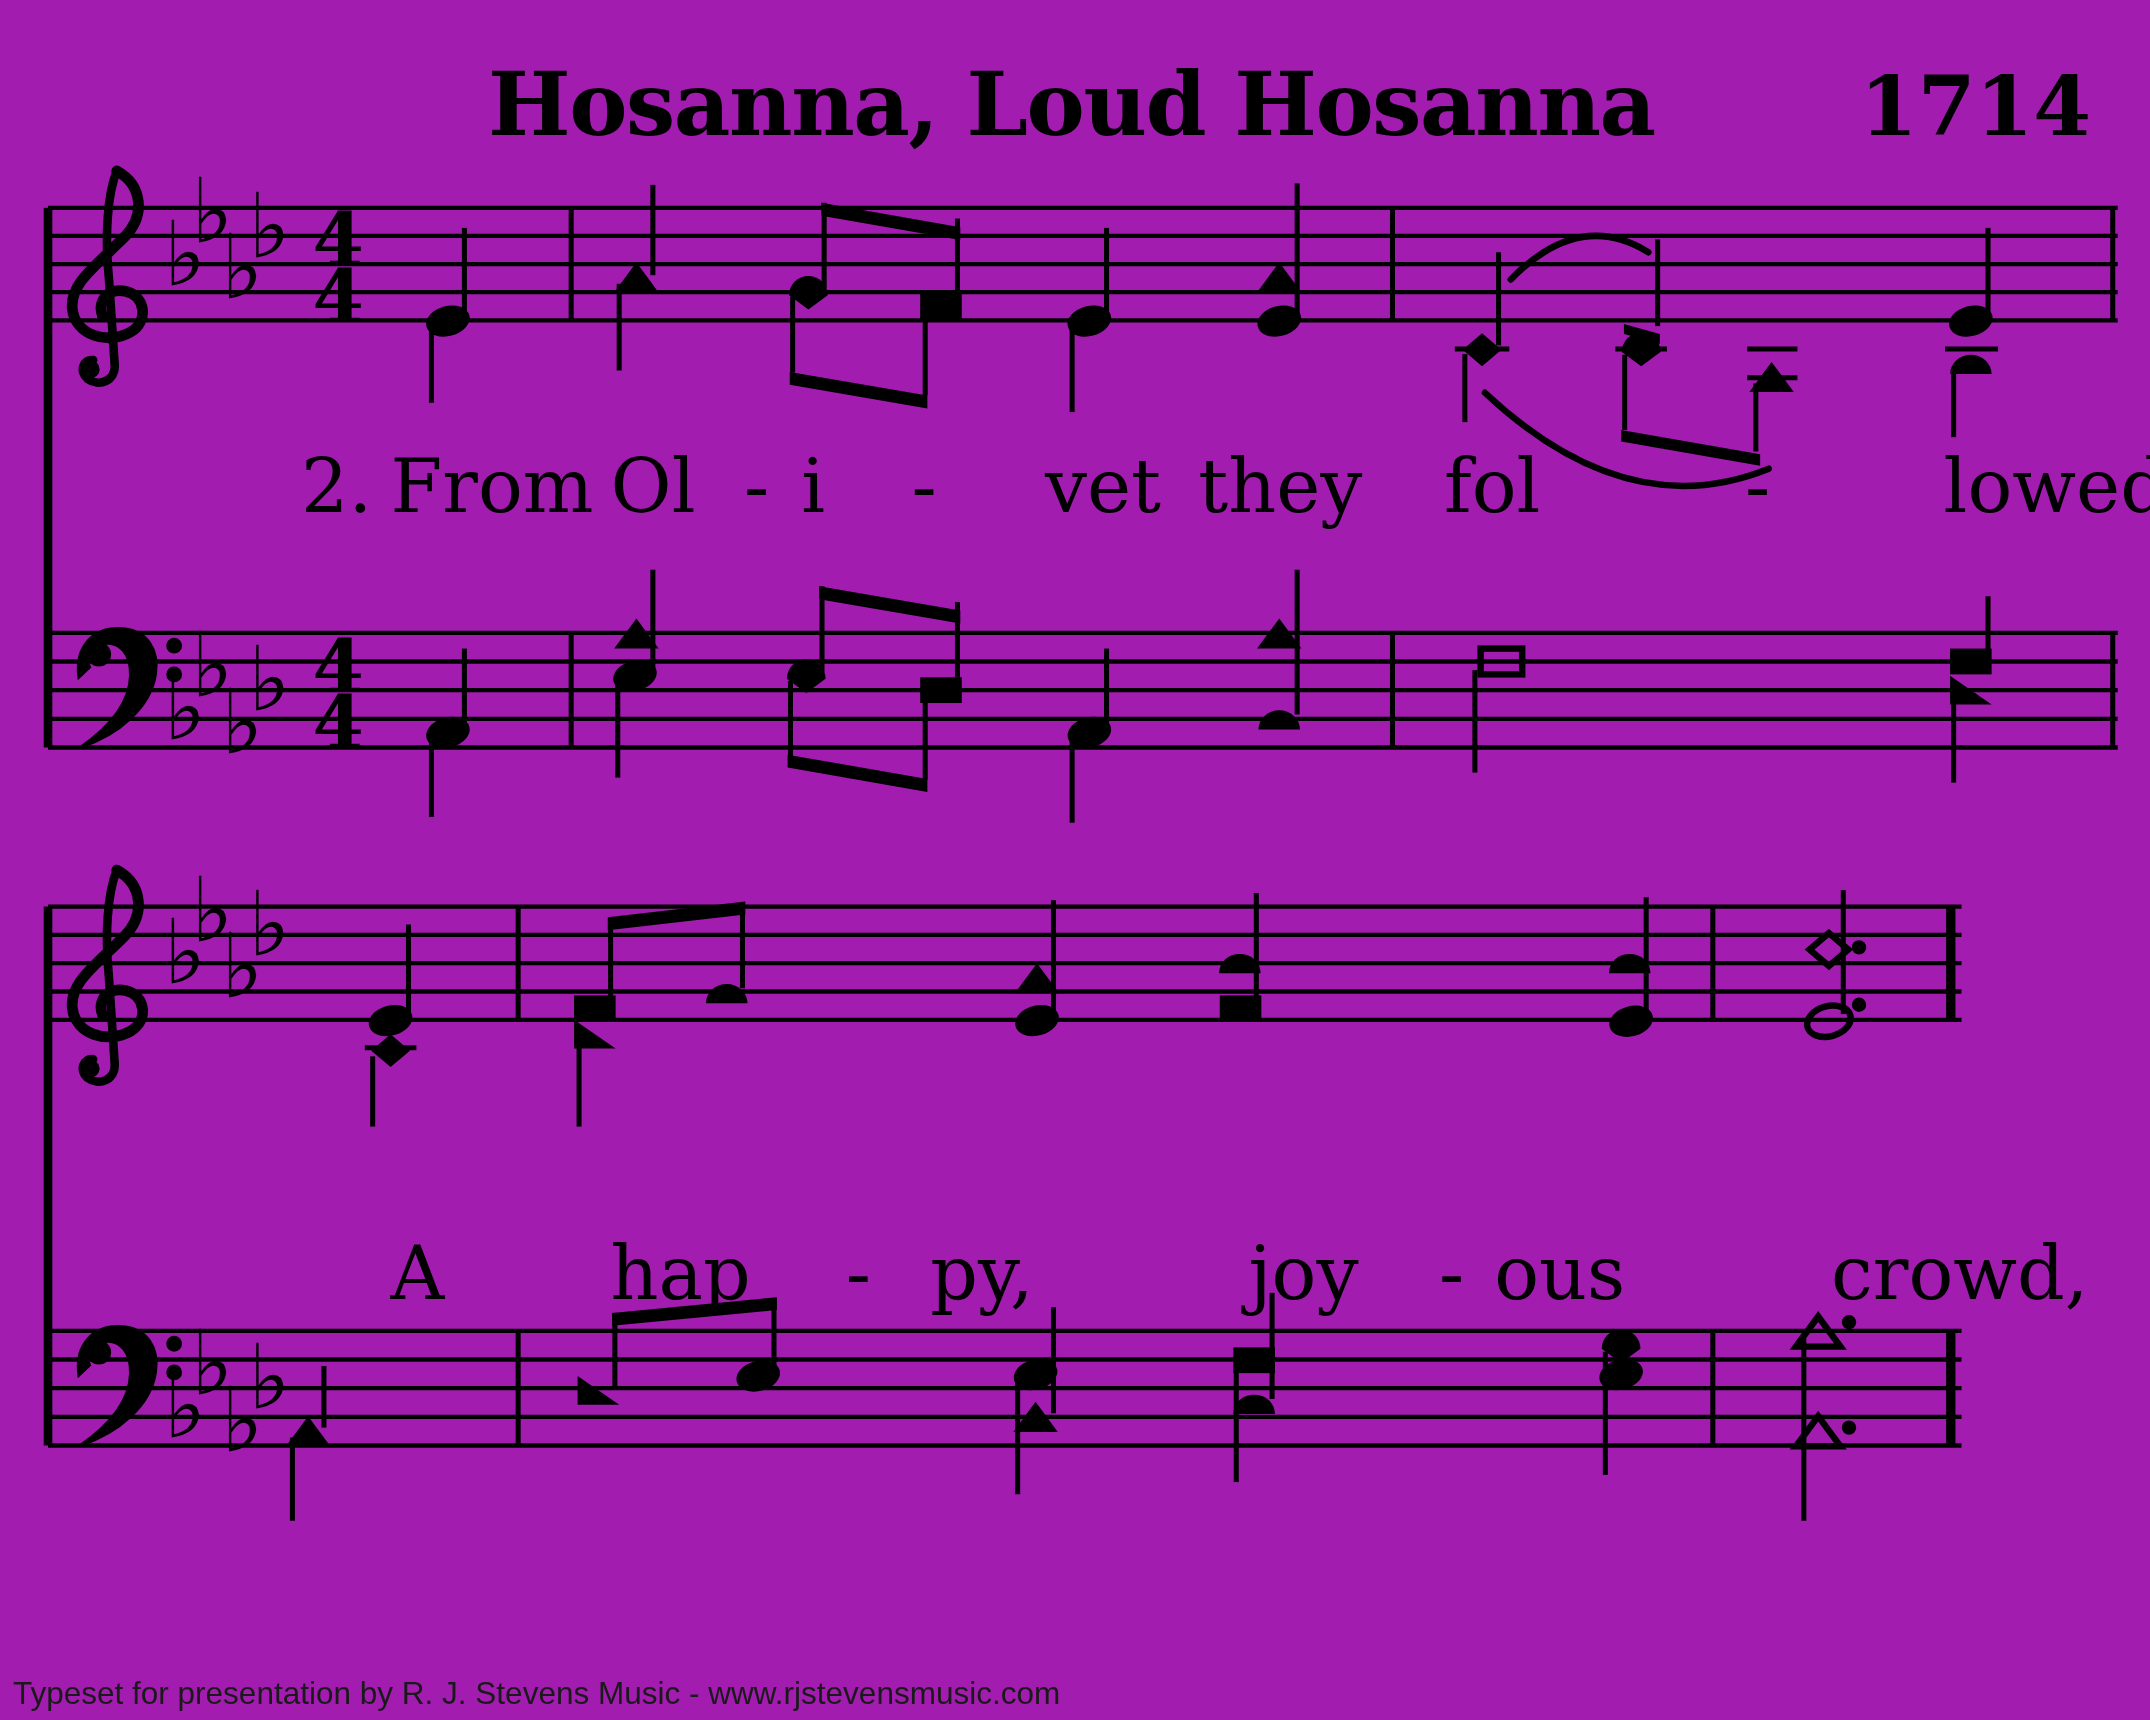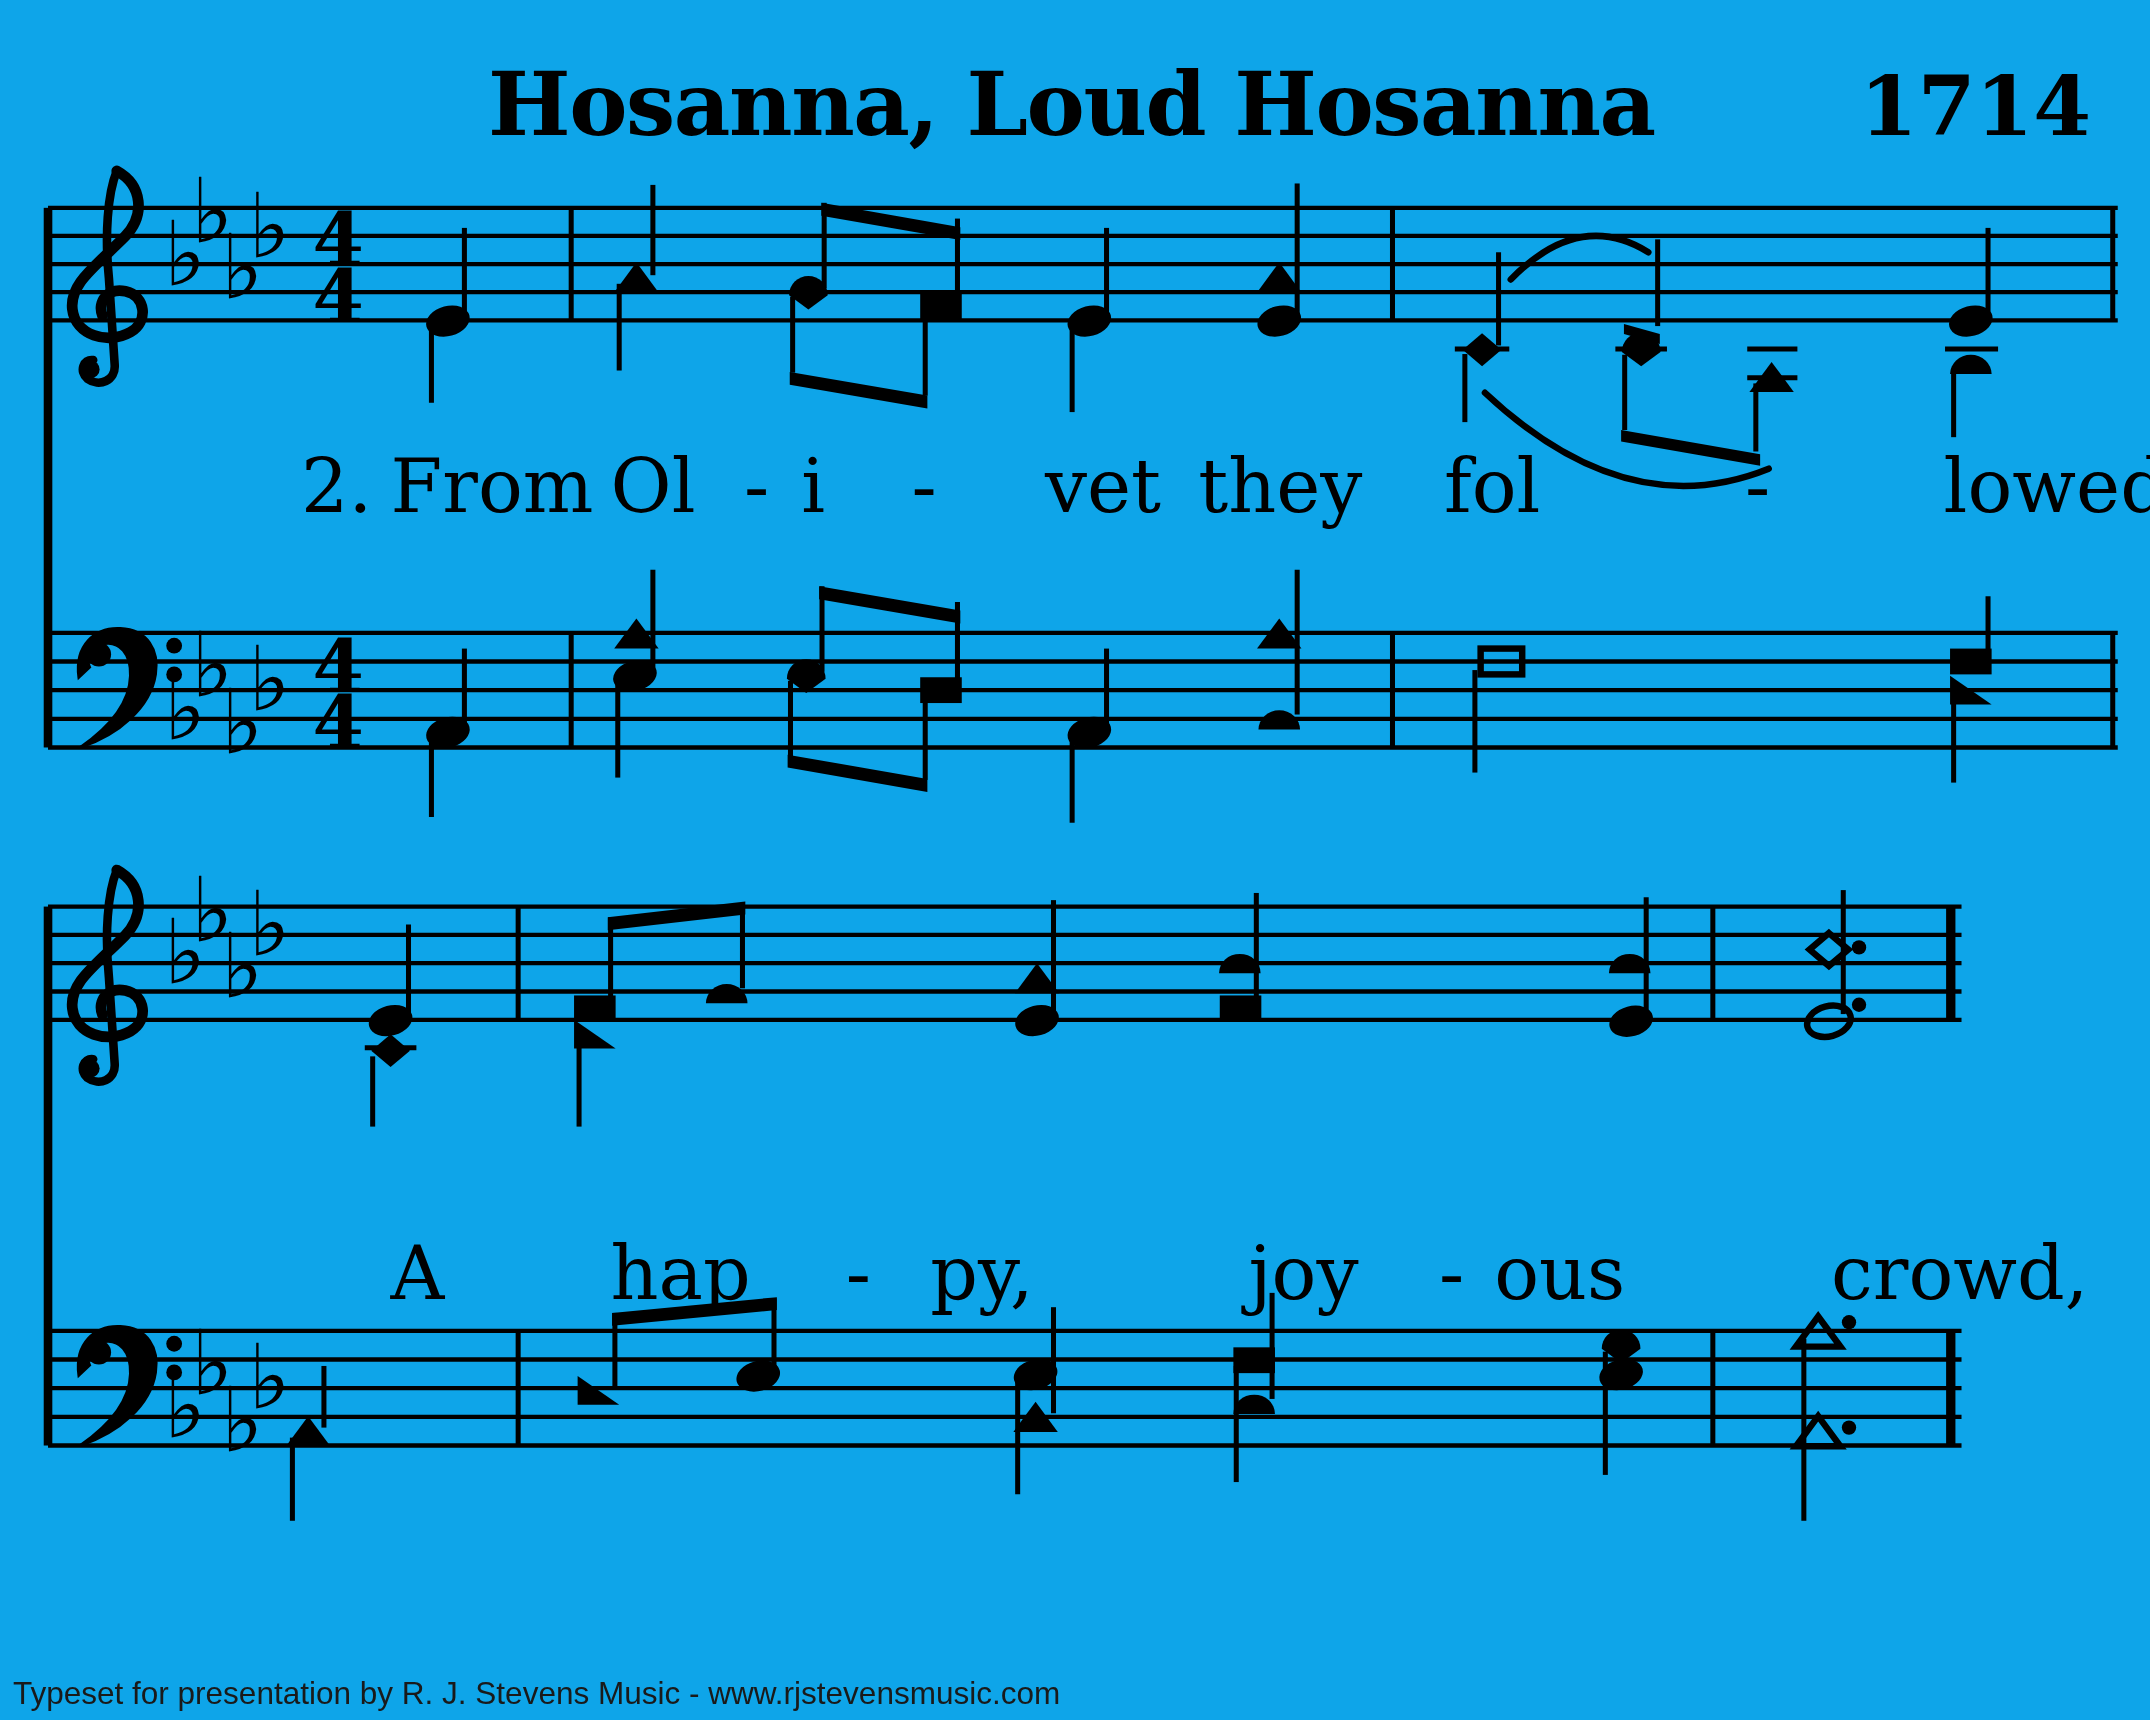--- a/index.html
+++ b/index.html
@@ -1,20 +1,20 @@
 <!DOCTYPE html>
 <html style="font-size:11.5px"><head>
 <meta charset="utf-8">
 <style>
   html,body{margin:0;padding:0;background:#888;}
   .page{
     position:relative;
     width:100vw; height:80vw; 
     max-width:2151px; max-height:1721px;
-    background:#0ea5e9;
+    background:#a21caf;
     font-family:"Liberation Serif", serif;
     overflow:hidden;
   }
   svg{display:block;width:100%;height:100%;}
   .title-text{font-family:"DejaVu Serif", serif;font-weight:bold;letter-spacing:-2px;}
   .number-text{font-family:"DejaVu Serif", serif;font-weight:bold;}
   .lyric-text{font-family:"DejaVu Serif", serif;}
   .footer-text{font-family:"Liberation Sans", sans-serif;fill:#1a1a1a;}
   .timesig{font-family:"DejaVu Serif", serif;font-weight:bold;}
   .flatsym{font-family:"DejaVu Sans", sans-serif;}

